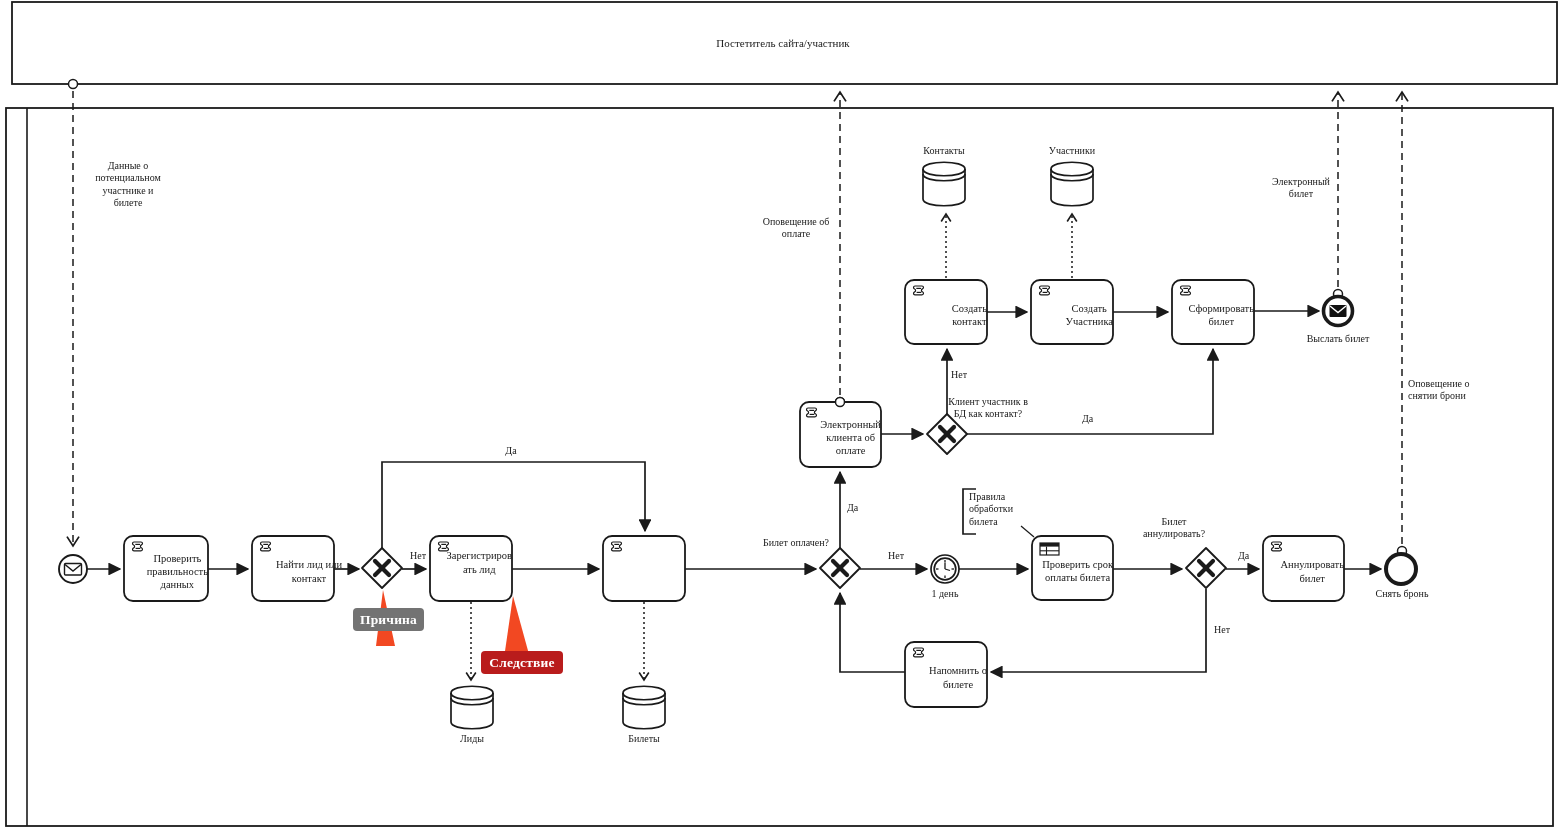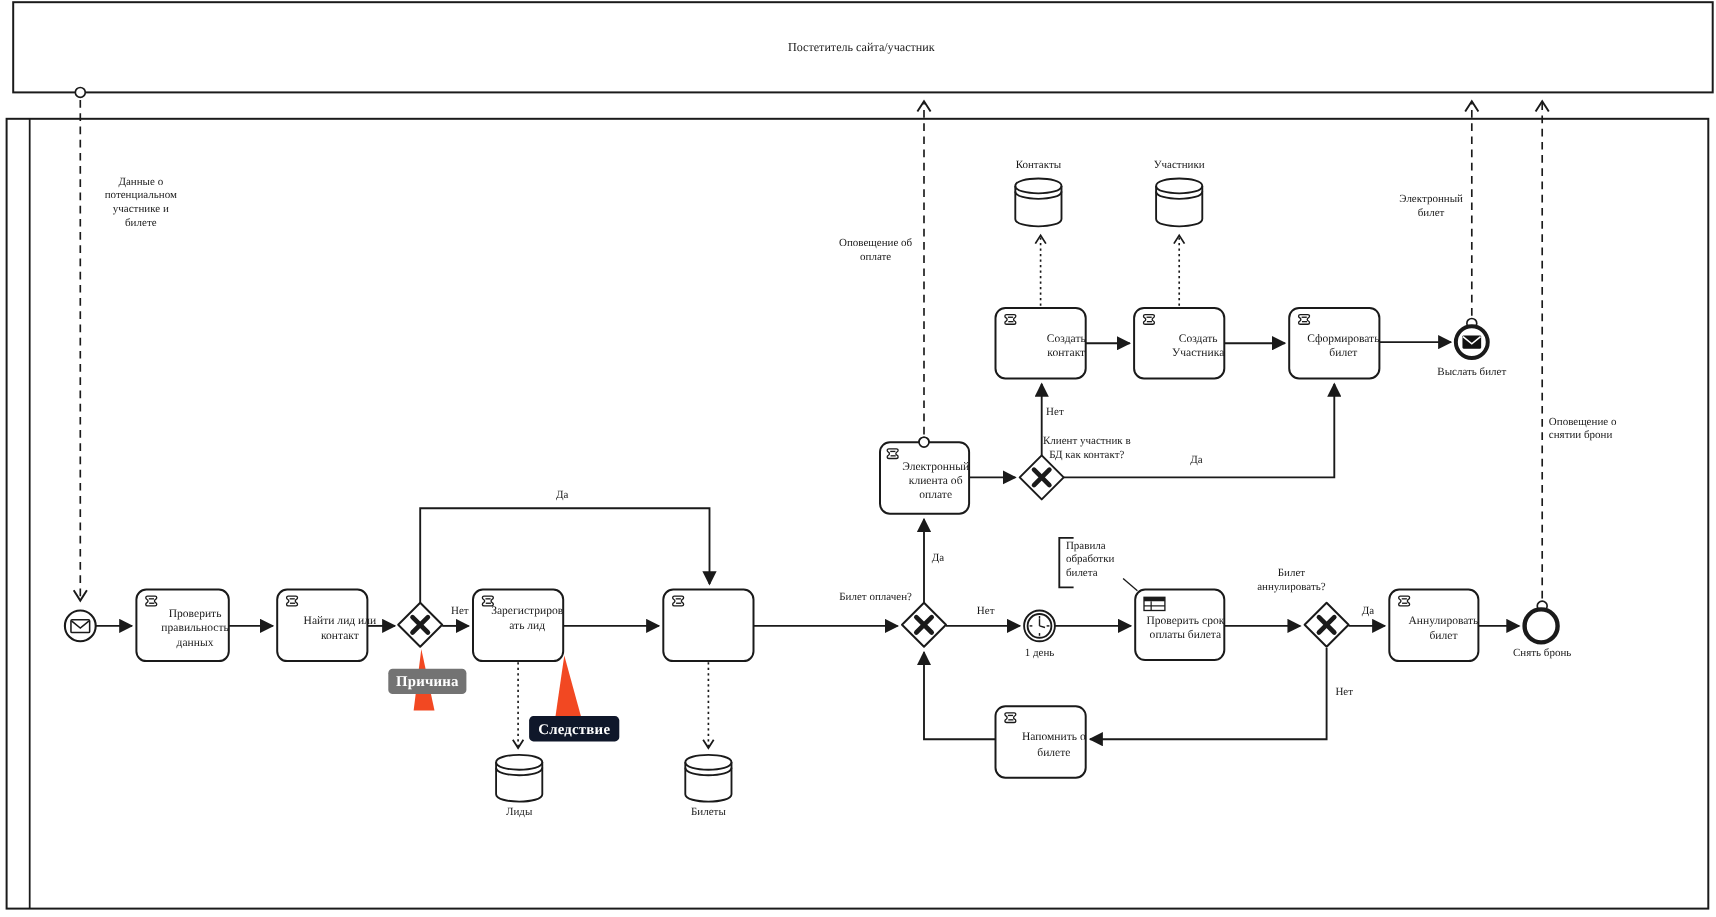--- a/index.html
+++ b/index.html
@@ -380,17 +380,17 @@
 
 <div class="lbl left" style="left:969px;top:491px">
   <span>Правила</span>
       <span>обработки</span>
       <span>билета</span>
 </div>
 
 <div class="callout" style="left:353px;top:608px;width:71px;height:23px;background:#737373">
   <span>Причина</span>
 </div>
-<div class="callout" style="left:481px;top:651px;width:82px;height:23px;background:#0f172a">
+<div class="callout" style="left:481px;top:651px;width:82px;height:23px;background:#b91c1c">
   <span>Следствие</span>
 </div>
 
 </div>
 
 </body></html>

